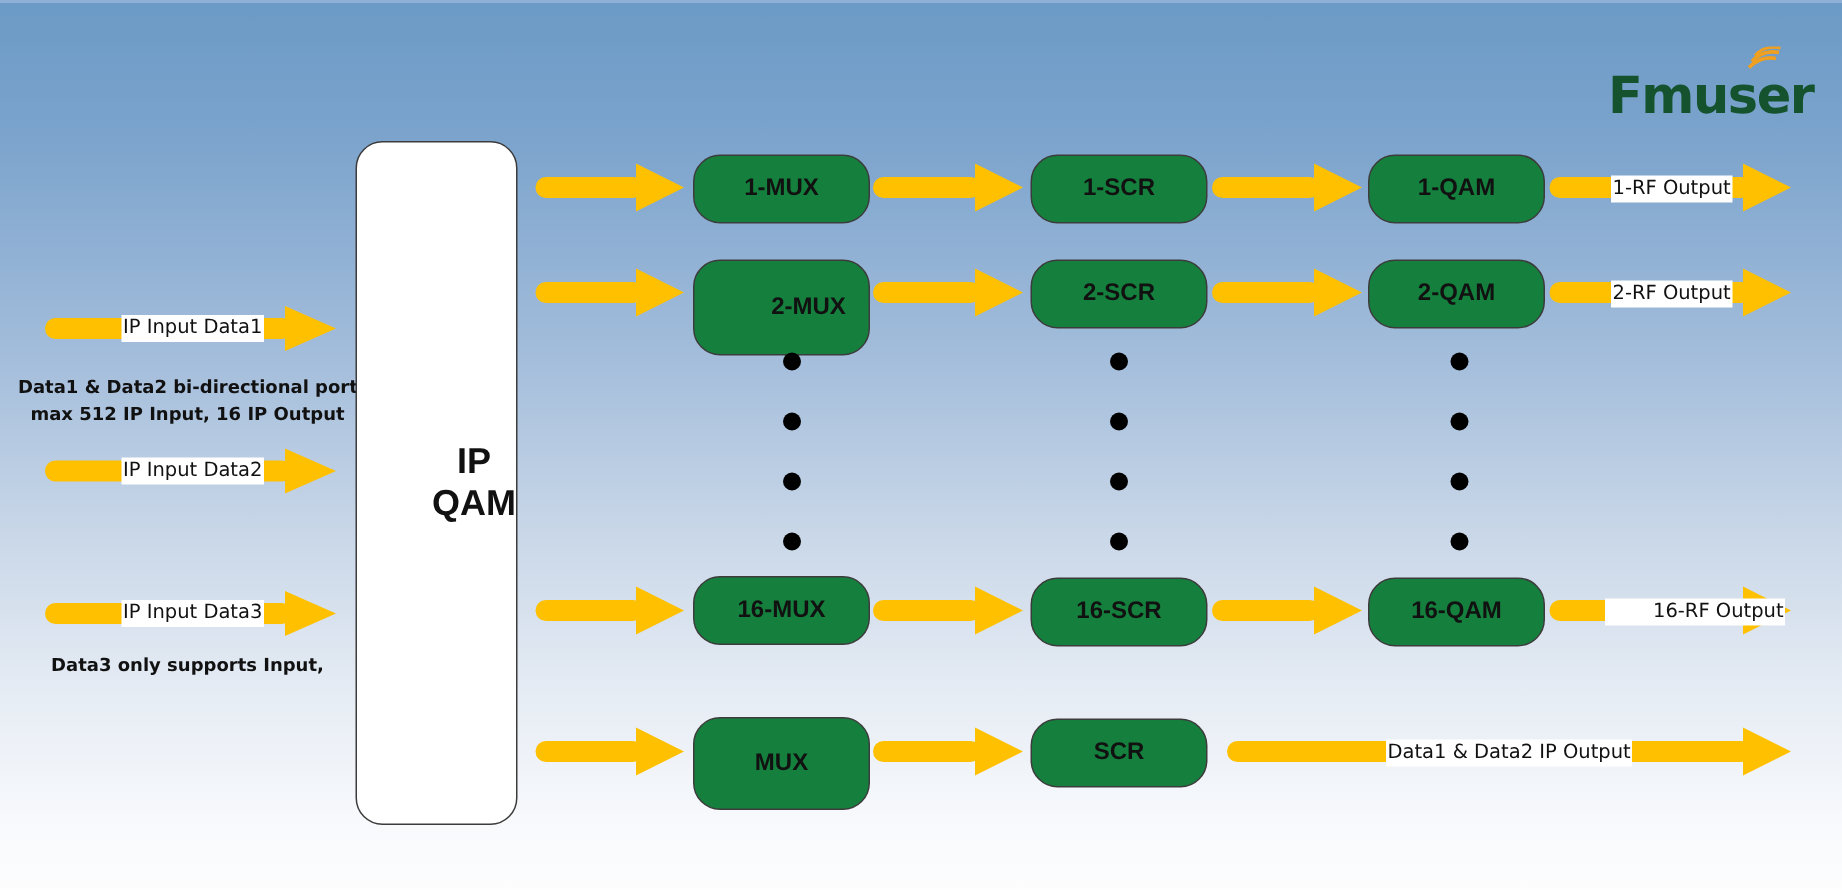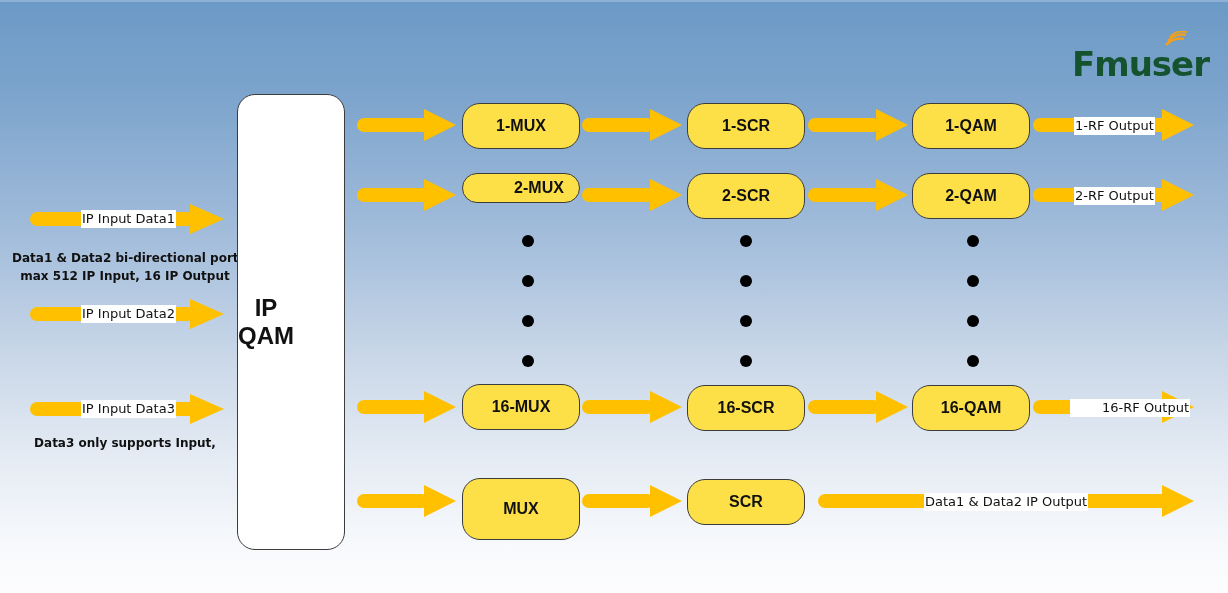--- a/index.html
+++ b/index.html
@@ -10,29 +10,29 @@
   }
   .top-line { position: absolute; left: 0; top: 0; width: 1228px; height: 2px; background: #8fb0d6; }
   .logo {
     position: absolute; left: 1072px; top: 44px;
     font-family: "DejaVu Sans", sans-serif; font-weight: bold; 
     font-size: 34px; color: #14532d; letter-spacing: -1px;
   }
   .logo-waves { position: absolute; left: 1160px; top: 31px; width: 30px; height: 16px; }
   svg.arrows { position: absolute; left: 0; top: 0; }
   .box {
-    position: absolute; background: #fde047; border: 1.5px solid #3c3c3c;
+    position: absolute; background: #15803d; border: 1.5px solid #3c3c3c;
     border-radius: 18px; box-sizing: border-box;
     display: flex; align-items: center; justify-content: center;
     font-weight: bold; font-size: 16px; color: #111;
   }
   .ipqam {
     position: absolute; left: 237px; top: 94px; width: 108px; height: 456px;
     background: #fff; border: 1.5px solid #3c3c3c; border-radius: 18px; box-sizing: border-box;
-    display: flex; align-items: center; justify-content: flex-start; text-align: center;
+    display: flex; align-items: center; justify-content: flex-end; text-align: center;
     font-weight: bold; font-size: 24px; line-height: 28px; color: #111;
   }
   .ipqam span { display: block; }
   .label {
     position: absolute; background: #fff; font-family: "DejaVu Sans", sans-serif;
     font-weight: normal; font-size: 13px; color: #111; padding: 1px 1px; line-height: 16px; white-space: nowrap;
   }
   .note {
     position: absolute; font-family: "DejaVu Sans", sans-serif; font-weight: bold;
     font-size: 12px; line-height: 18px; color: #111; text-align: center; white-space: nowrap;
@@ -148,21 +148,21 @@
     <span>IP</span>
     <span>QAM</span>
   </div>
 </div>
 
 <div class="box" style="left:462px; top:103px; width:118px; height:46px;">1-MUX</div>
 <div class="box" style="left:687px; top:103px; width:118px; height:46px;">1-SCR</div>
 <div class="box" style="left:912px; top:103px; width:118px; height:46px;">1-QAM</div>
 <div class="label" style="left:1074px; top:117px;">1-RF Output</div>
 
-<div class="box" style="left:462px; top:173px; width:118px; height:30px;padding-left:36px;">2-MUX</div>
+<div class="box" style="left:462px; top:173px; width:118px; height:64px;padding-left:36px;">2-MUX</div>
 <div class="box" style="left:687px; top:173px; width:118px; height:46px;">2-SCR</div>
 <div class="box" style="left:912px; top:173px; width:118px; height:46px;">2-QAM</div>
 <div class="label" style="left:1074px; top:187px;">2-RF Output</div>
 
 <div>
   <div class="dot" style="left:522px; top:235px;"></div>
   <div class="dot" style="left:522px; top:275px;"></div>
   <div class="dot" style="left:522px; top:315px;"></div>
   <div class="dot" style="left:522px; top:355px;"></div>
 </div>

